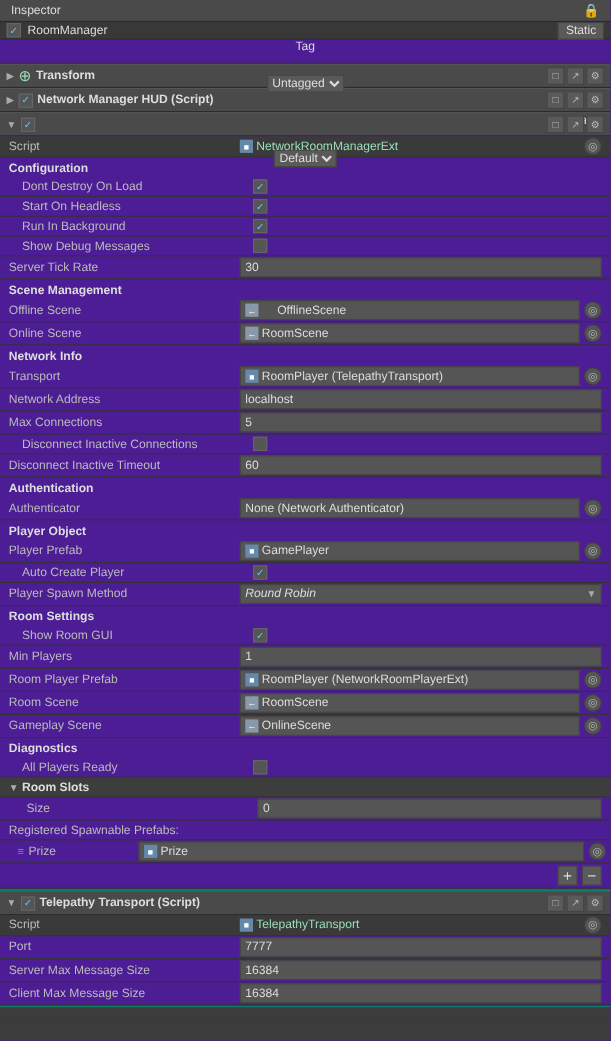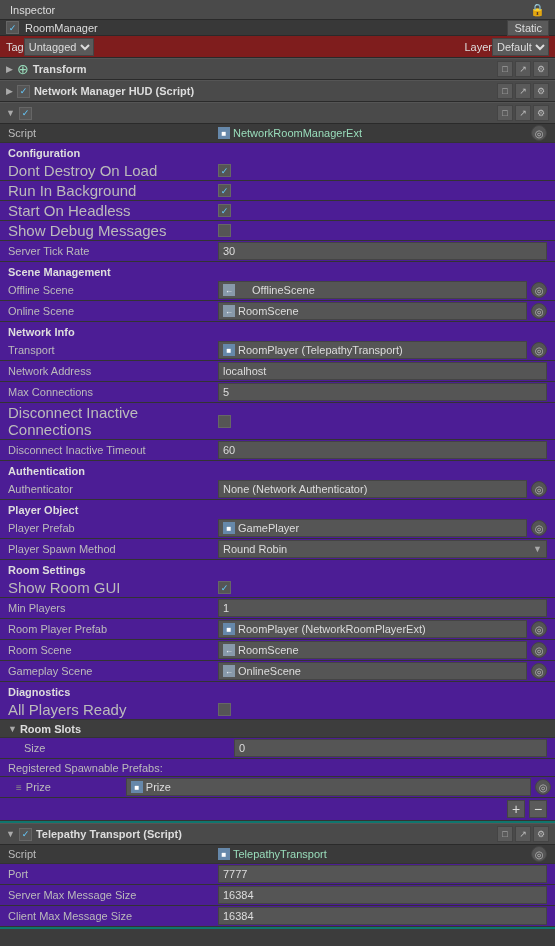--- a/index.html
+++ b/index.html
@@ -47,28 +47,29 @@
     .static-btn {
       margin-left: auto;
       background: #5a5a5a;
       border: 1px solid #444;
       color: #ddd;
       font-size: 11px;
       padding: 1px 6px;
       cursor: pointer;
     }
     .tag-layer-row {
-      background: #7f1d1d;
+      background: #4c1d95;
       height: 22px;
       display: flex;
       align-items: center;
       padding: 0 6px;
       border-bottom: 1px solid #2a2a2a;
-      gap: 0;
-      font-size: 11px;
+      gap: 20px;
+      font-size: 11px;
+      flex-direction: column;
     }
     .tag-layer-row select {
       background: #5a5a5a;
       border: 1px solid #444;
       color: #ddd;
       font-size: 11px;
       height: 18px;
     }
 
     .section-header {
@@ -170,21 +171,21 @@
       padding: 0 4px;
     }
 
     .cb-row {
       display: flex;
       align-items: center;
       min-height: 18px;
       padding: 1px 8px;
       border-bottom: 1px solid #333;
     }
-    .cb-label { color: #bbb; font-size: 15px; flex: 0 0 210px; }
+    .cb-label { color: #bbb; font-size: 11px; flex: 0 0 210px; margin-left: 12px; }
 
     .foldout-row {
       display: flex;
       align-items: center;
       min-height: 18px;
       padding: 1px 8px 1px 8px;
       border-bottom: 1px solid #333;
       background: #3d3d3d;
     }
     .foldout-label { color: #ddd; font-size: 11px; font-weight: bold; }
@@ -305,28 +306,28 @@
 
   <div class="section-title-row">
     <span>Configuration</span>
   </div>
 
   <div class="cb-row">
     <span class="cb-label">Dont Destroy On Load</span>
     <div class="checkbox-icon checked"></div>
   </div>
   <div class="cb-row">
+    <span class="cb-label">Start On Headless</span>
+    <div class="checkbox-icon checked"></div>
+  </div>
+  <div class="cb-row">
     <span class="cb-label">Run In Background</span>
     <div class="checkbox-icon checked"></div>
   </div>
   <div class="cb-row">
-    <span class="cb-label">Start On Headless</span>
-    <div class="checkbox-icon checked"></div>
-  </div>
-  <div class="cb-row">
     <span class="cb-label">Show Debug Messages</span>
     <div class="checkbox-icon"></div>
   </div>
   <div class="field-row">
     <span class="field-label">Server Tick Rate</span>
     <input type="text" value="30" style="">
   </div>
 
   <div class="section-title-row">
     <span>Scene Management</span>
@@ -401,23 +402,27 @@
   <div class="field-row">
     <span class="field-label">Player Prefab</span>
     <div style="flex:1;display:flex;align-items:center;gap:2px;">
       <div style="flex:1;background:#555;border:1px solid #444;height:18px;display:flex;align-items:center;padding:0 4px;">
         <div class="obj-icon" style="background:#68a;width:12px;height:12px;font-size:8px;">■</div>
         <span style="margin-left:3px;font-size:11px;color:#ddd;">GamePlayer</span>
       </div>
       <div class="circle-btn">◎</div>
     </div>
   </div>
+  <div class="cb-row">
+    <span class="cb-label">Auto Create Player</span>
+    <div class="checkbox-icon checked"></div>
+  </div>
   <div class="field-row">
     <span class="field-label">Player Spawn Method</span>
-    <div style="flex:1;display:flex;align-items:flex-end;gap:2px;">
+    <div style="flex:1;display:flex;align-items:flex-end;gap:2px;font-style:italic;">
       <div style="flex:1;background:#555;border:1px solid #444;height:18px;display:flex;align-items:center;padding:0 4px;justify-content:space-between;">
         <span style="font-size:11px;color:#ddd;">Round Robin</span>
         <span style="font-size:9px;color:#aaa;">▼</span>
       </div>
     </div>
   </div>
 
   <div class="section-title-row">
     <span>Room Settings</span>
   </div>

